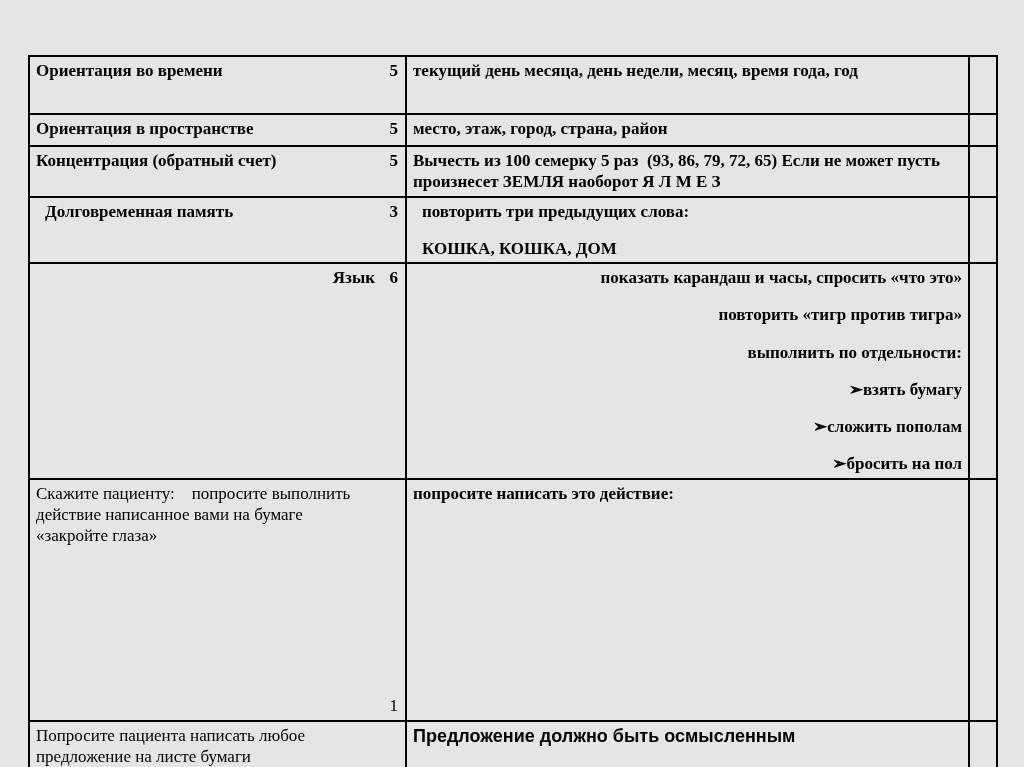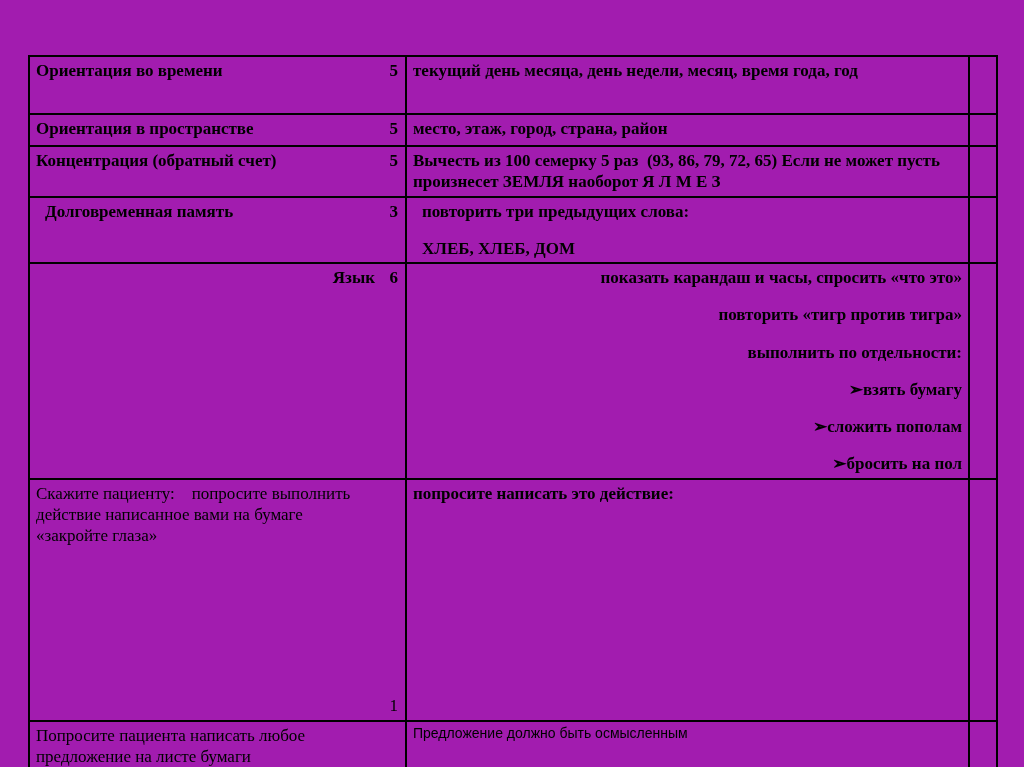--- a/index.html
+++ b/index.html
@@ -4,21 +4,21 @@
 <style>
   html, body {
     margin: 0;
     padding: 0;
     background: #ffffff;
   }
   .slide {
     position: relative;
     width: 1024px;
     height: 767px;
-    background: #a21caf;
+    background: #e5e5e5;
     overflow: hidden;
     font-family: "Liberation Serif", "DejaVu Serif", serif;
     color: #000000;
   }
   table.mmse {
     position: absolute;
     left: 28px;
     top: 55px;
     width: 968px;
     border-collapse: collapse;
@@ -55,22 +55,22 @@
   }
   .cell-right .para {
     margin: 0 0 16px 0;
     white-space: pre-wrap;
   }
   .cell-right .para:last-child {
     margin-bottom: 0;
   }
   .cell-right .para.sans {
     font-family: "Liberation Sans", "DejaVu Sans", sans-serif;
-    font-weight: 400;
-    font-size: 14px;
+    font-weight: 700;
+    font-size: 18px;
   }
   .xbold { font-weight: 900; }
   
   table.mmse tr:nth-child(1)  td { height: 50px; }
   table.mmse tr:nth-child(2)  td { height: 24px; }
   table.mmse tr:nth-child(3)  td { height: 22px; }
   table.mmse tr:nth-child(4)  td { height: 50px; padding-left: 15px; }
   table.mmse tr:nth-child(5)  td { height: 60px; text-align: right; }
   table.mmse tr:nth-child(6)  td { height: 234px; margin-left: 32px; }
   table.mmse tr:nth-child(7)  td { height: 76px; }
@@ -119,21 +119,21 @@
           </td>
           <td class="cell-score"></td>
         </tr>
         <tr>
           <td class="cell-left bold">
             <span class="label">Долговременная память</span>
             <span class="score score-top">3</span>
           </td>
           <td class="cell-right">
             <p class="para"><span>повторить три предыдущих слова:</span></p>
-            <p class="para"><span>ХЛЕБ, ХЛЕБ, ДОМ</span></p>
+            <p class="para"><span>КОШКА, КОШКА, ДОМ</span></p>
           </td>
           <td class="cell-score"></td>
         </tr>
         <tr>
           <td class="cell-left bold">
             <span class="label">Язык</span>
             <span class="score score-top">6</span>
           </td>
           <td class="cell-right">
             <p class="para"><span>показать </span><span class="xbold">карандаш и часы</span><span>, спросить «что это»</span></p>

